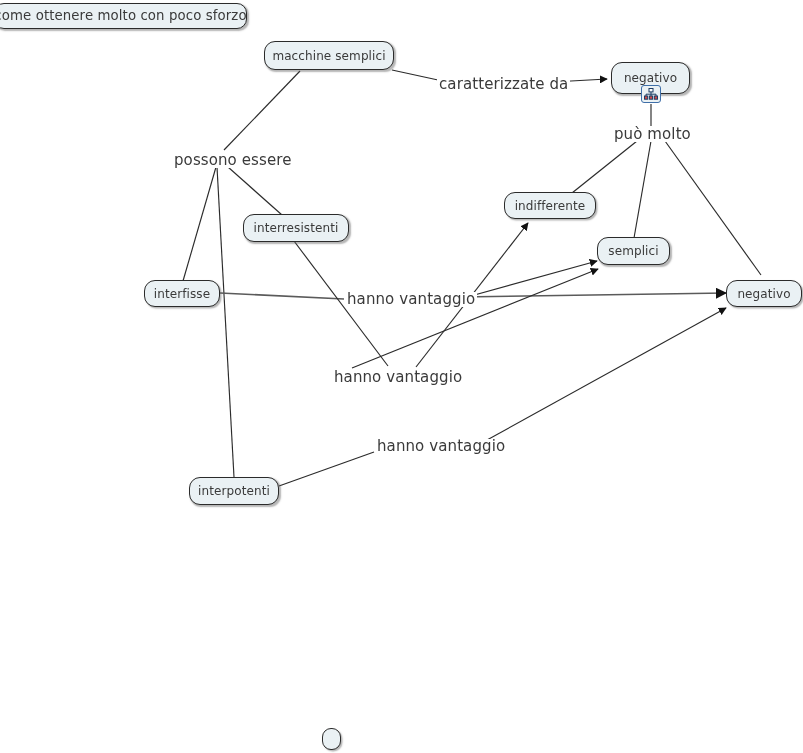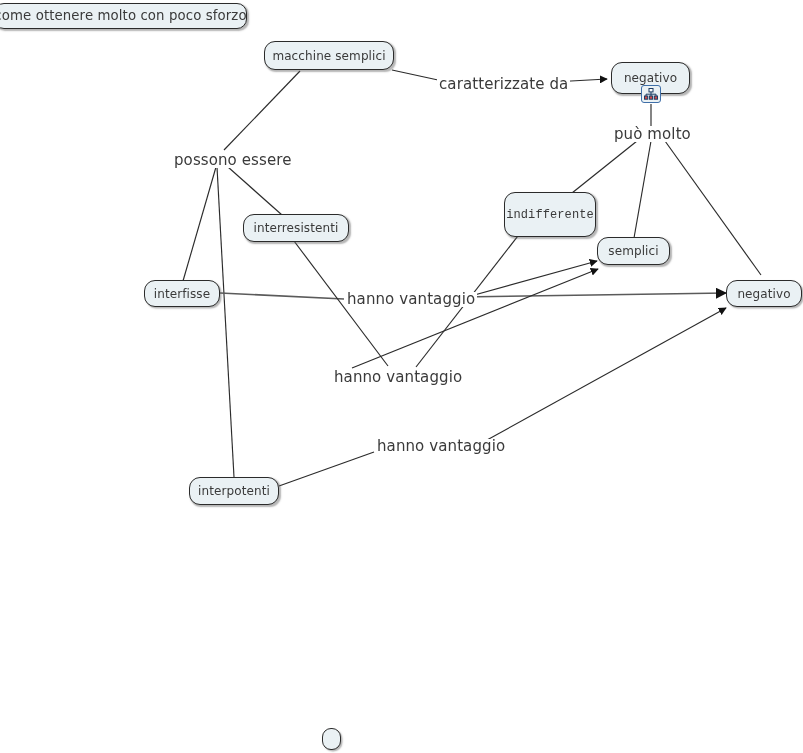--- a/index.html
+++ b/index.html
@@ -159,21 +159,21 @@
   </div>
 
   <div class="node" style="left:144px; top:280px; width:76px; height:27px;">
     <span>interfisse</span>
   </div>
 
   <div class="node" style="left:189px; top:477px; width:90px; height:28px;align-items:center;">
     <span>interpotenti</span>
   </div>
 
-  <div class="node" style="left:504px; top:192px; width:92px; height:45px;font-family:Liberation Mono, monospace;">
+  <div class="node" style="left:504px; top:192px; width:92px; height:27px;">
     <span>indifferente</span>
   </div>
 
   <div class="node" style="left:597px; top:237px; width:73px; height:28px;">
     <span>semplici</span>
   </div>
 
   <div class="node" style="left:726px; top:280px; width:76px; height:27px;">
     <span>negativo</span>
   </div>

